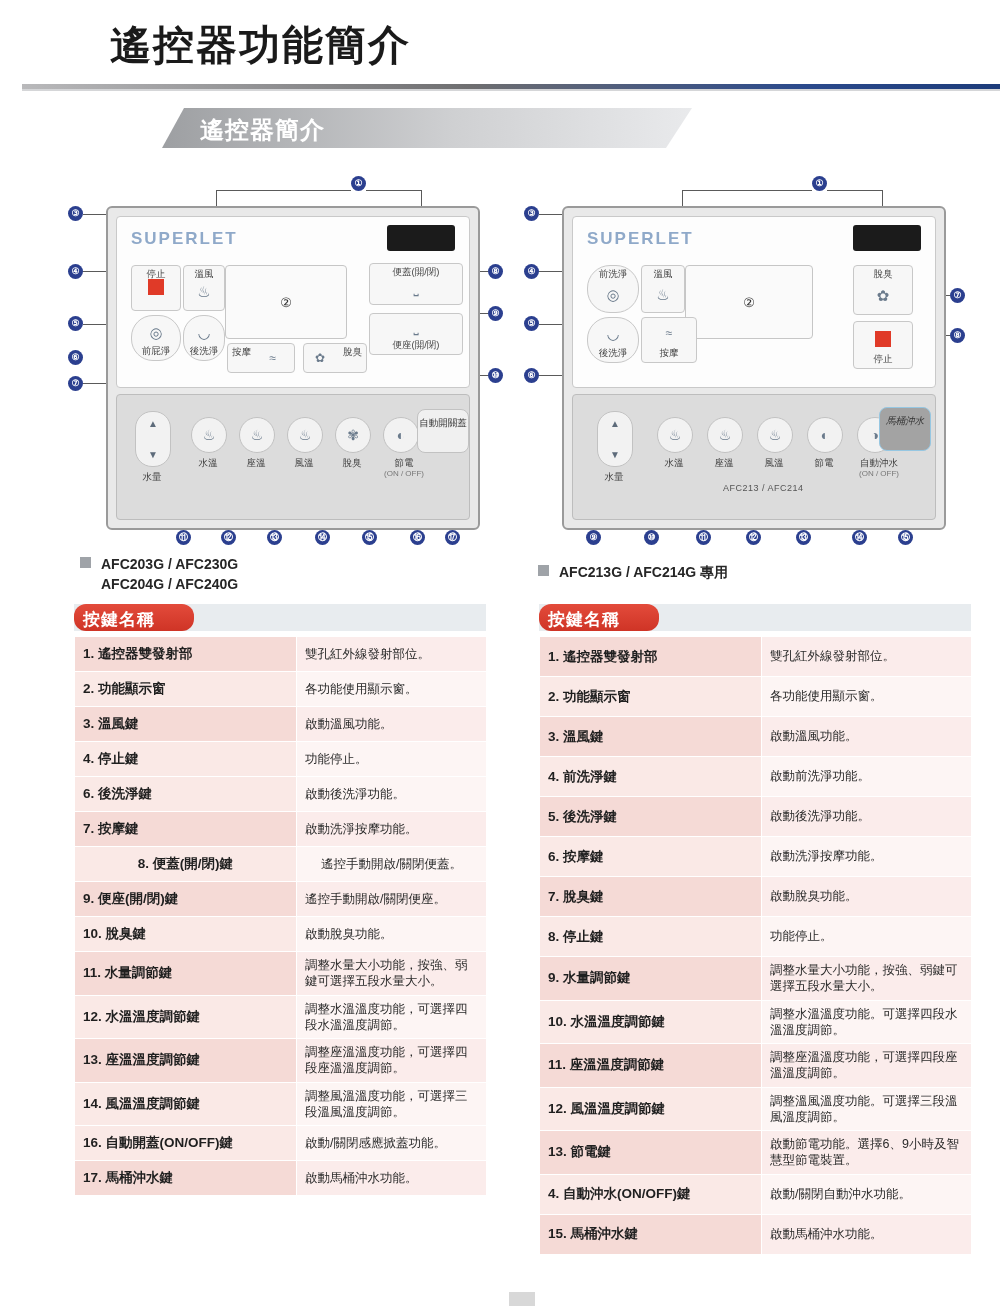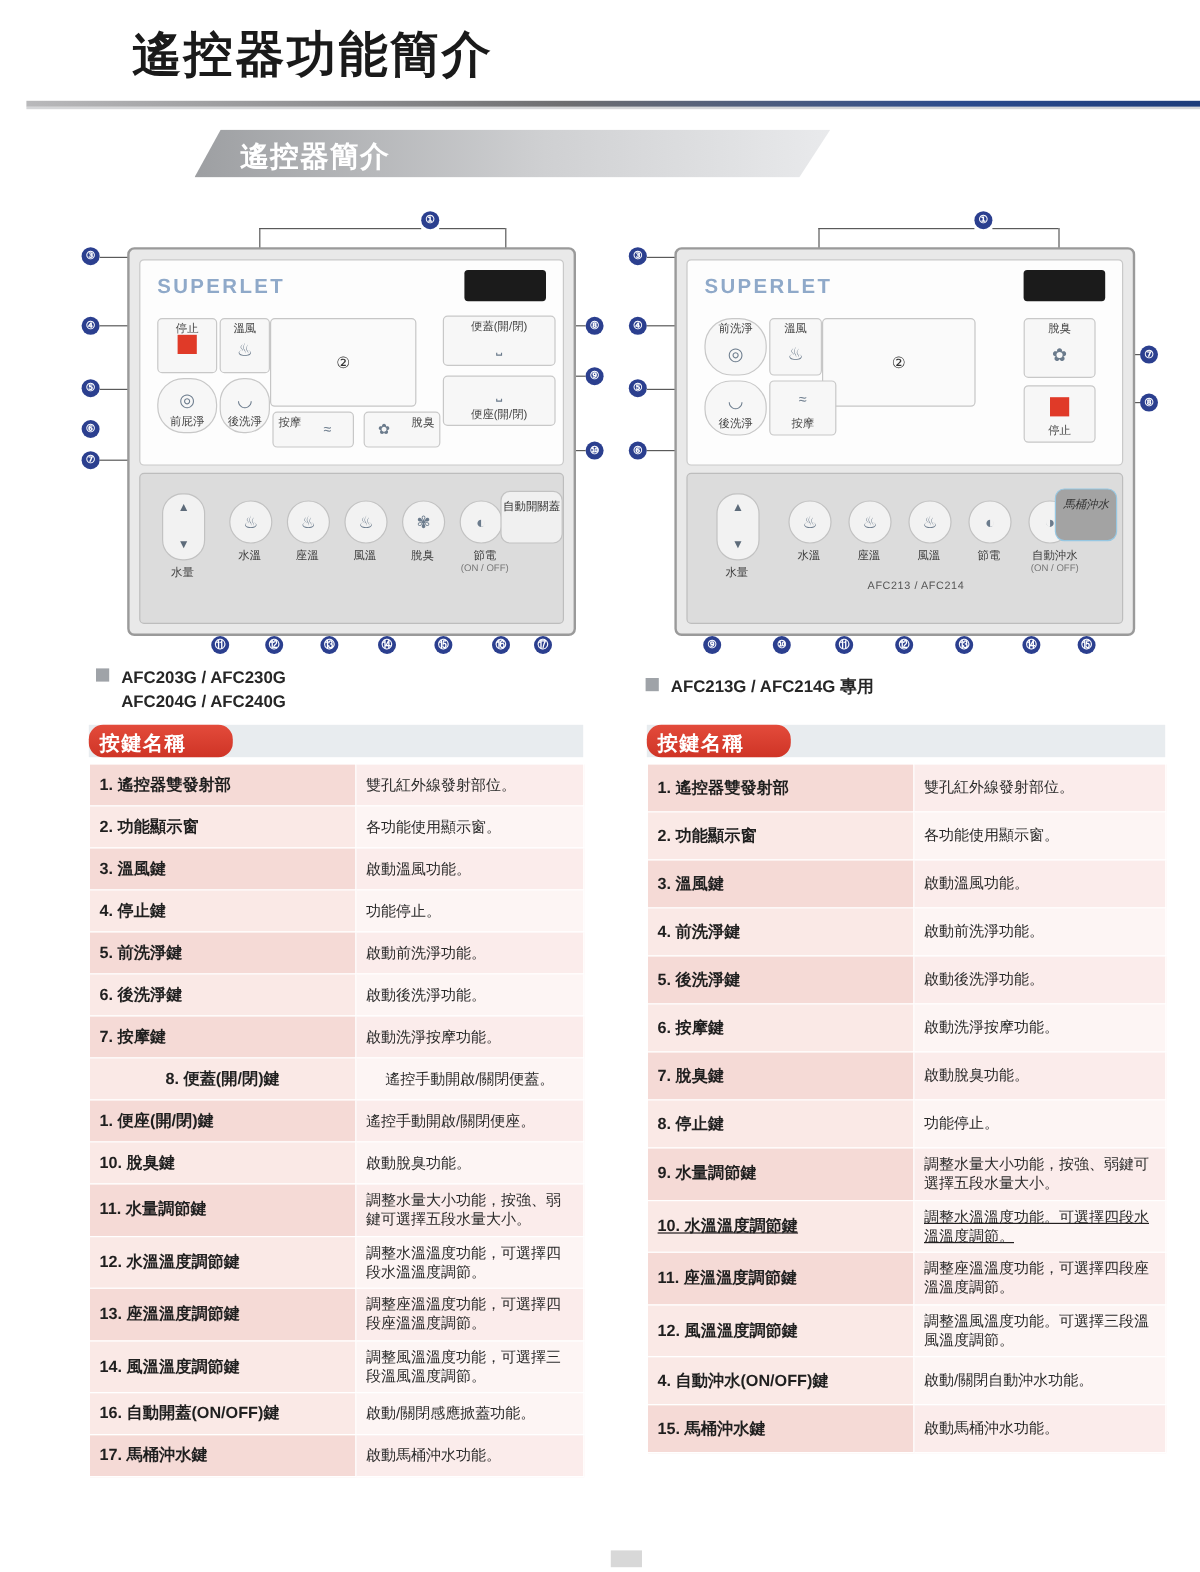--- a/index.html
+++ b/index.html
@@ -622,38 +622,34 @@
           <td class="desc">各功能使用顯示窗。</td>
         </tr>
         <tr style="height: 35px;">
           <td class="name">3. 溫風鍵</td>
           <td class="desc">啟動溫風功能。</td>
         </tr>
         <tr class="alt" style="height: 35px;">
           <td class="name">4. 停止鍵</td>
           <td class="desc">功能停止。</td>
         </tr>
-        <tr style="height: 35px;">
-          <td class="name">5. 前洗淨鍵</td>
-          <td class="desc">啟動前洗淨功能。</td>
-        </tr>
         <tr class="alt" style="height: 35px;">
           <td class="name">6. 後洗淨鍵</td>
           <td class="desc">啟動後洗淨功能。</td>
         </tr>
         <tr style="height: 35px;">
           <td class="name">7. 按摩鍵</td>
           <td class="desc">啟動洗淨按摩功能。</td>
         </tr>
         <tr class="alt" style="height: 35px; text-align: center;">
           <td class="name">8. 便蓋(開/閉)鍵</td>
           <td class="desc">遙控手動開啟/關閉便蓋。</td>
         </tr>
         <tr style="height: 35px;">
-          <td class="name">1. 便座(開/閉)鍵</td>
+          <td class="name">9. 便座(開/閉)鍵</td>
           <td class="desc">遙控手動開啟/關閉便座。</td>
         </tr>
         <tr class="alt" style="height: 35px;">
           <td class="name">10. 脫臭鍵</td>
           <td class="desc">啟動脫臭功能。</td>
         </tr>
         <tr style="height: 35px;">
           <td class="name">11. 水量調節鍵</td>
           <td class="desc">調整水量大小功能，按強、弱鍵可選擇五段水量大小。</td>
         </tr>
@@ -715,32 +711,36 @@
           <td class="desc">啟動脫臭功能。</td>
         </tr>
         <tr class="alt" style="height: 40px;">
           <td class="name">8. 停止鍵</td>
           <td class="desc">功能停止。</td>
         </tr>
         <tr style="height: 40px;">
           <td class="name">9. 水量調節鍵</td>
           <td class="desc">調整水量大小功能，按強、弱鍵可選擇五段水量大小。</td>
         </tr>
-        <tr class="alt" style="height: 40px; text-decoration: underline;">
+        <tr class="alt" style="height: 40px;">
           <td class="name">10. 水溫溫度調節鍵</td>
           <td class="desc">調整水溫溫度功能。可選擇四段水溫溫度調節。</td>
         </tr>
         <tr style="height: 40px;">
           <td class="name">11. 座溫溫度調節鍵</td>
           <td class="desc">調整座溫溫度功能，可選擇四段座溫溫度調節。</td>
         </tr>
         <tr class="alt" style="height: 40px;">
           <td class="name">12. 風溫溫度調節鍵</td>
           <td class="desc">調整溫風溫度功能。可選擇三段溫風溫度調節。</td>
         </tr>
+        <tr style="height: 40px;">
+          <td class="name">13. 節電鍵</td>
+          <td class="desc">啟動節電功能。選擇6、9小時及智慧型節電裝置。</td>
+        </tr>
         <tr class="alt" style="height: 40px;">
           <td class="name">4. 自動沖水(ON/OFF)鍵</td>
           <td class="desc">啟動/關閉自動沖水功能。</td>
         </tr>
         <tr style="height: 40px;">
           <td class="name">15. 馬桶沖水鍵</td>
           <td class="desc">啟動馬桶沖水功能。</td>
         </tr>
       </tbody>
   </table>

